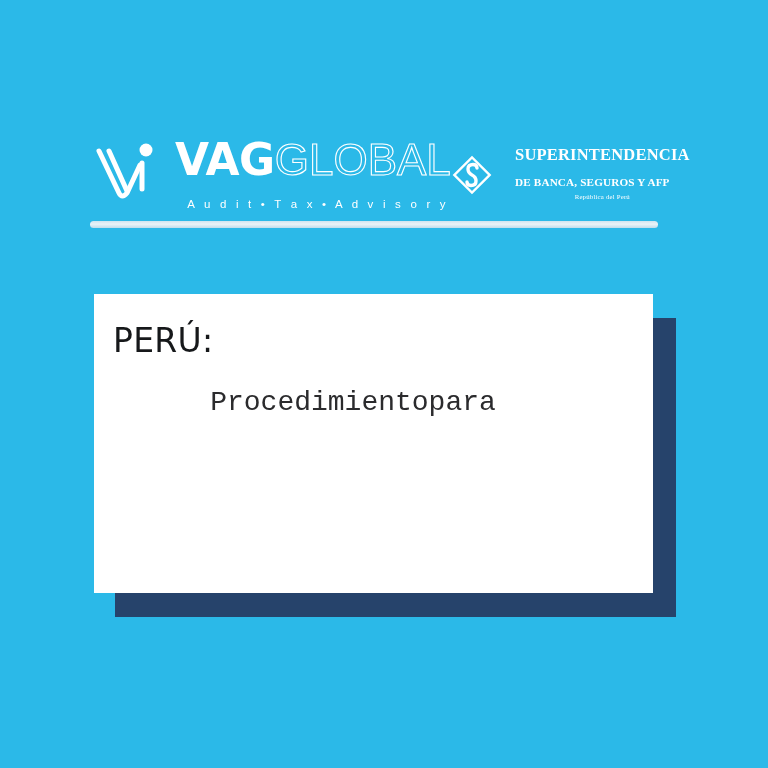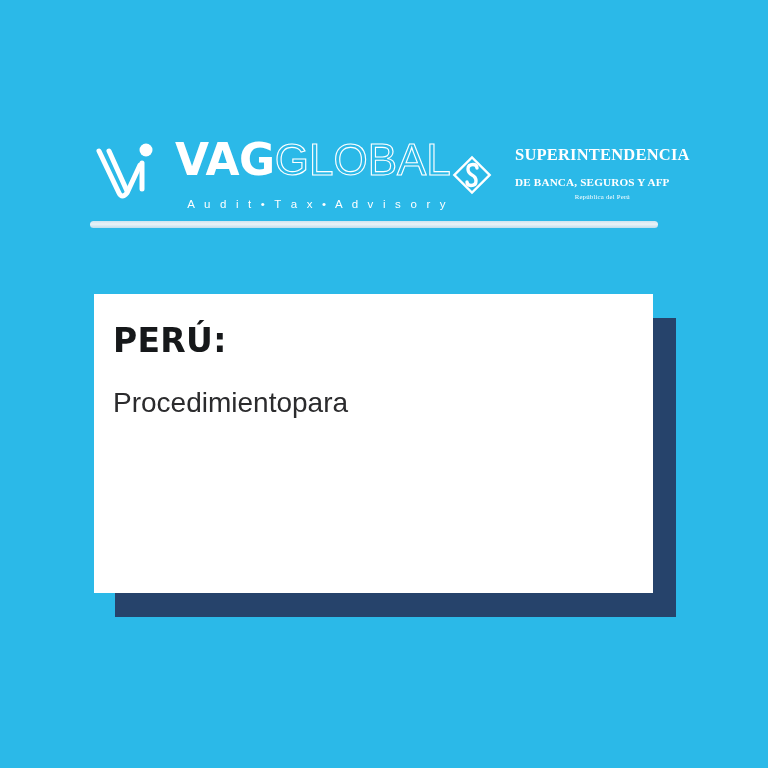--- a/index.html
+++ b/index.html
@@ -170,21 +170,21 @@
     background: #FFFFFF;
   }
   #card-content {
     position: absolute;
     left: 19px;
     top: 30px;
     width: 500px;
   }
   #card-heading {
     font-family: "DejaVu Sans", sans-serif;
-    font-weight: 700;
+    font-weight: 400;
     font-size: 33px;
     letter-spacing: 0.3px;
     color: #16181A;
     line-height: 1;
     margin: 0 0 26px 0;
   }
   #card-body {
     font-family: "Liberation Sans", sans-serif;
     font-weight: 400;
     font-size: 28px;
@@ -192,22 +192,23 @@
     color: #2B2B2D;
     margin: 0;
     width: 480px;
     text-align: justify;
   }
   #card-body .body-line {
     display: block;
   }
   #card-body .line-justified {
     display: flex;
-    justify-content: flex-start;
+    justify-content: center;
     width: 100%;
+    font-family: Liberation Mono, monospace;
   }
 </style>
 </head>
 <body>
 
 <div id="poster">
 
   <div id="header-band">
 
     <div id="brand-lockup">

